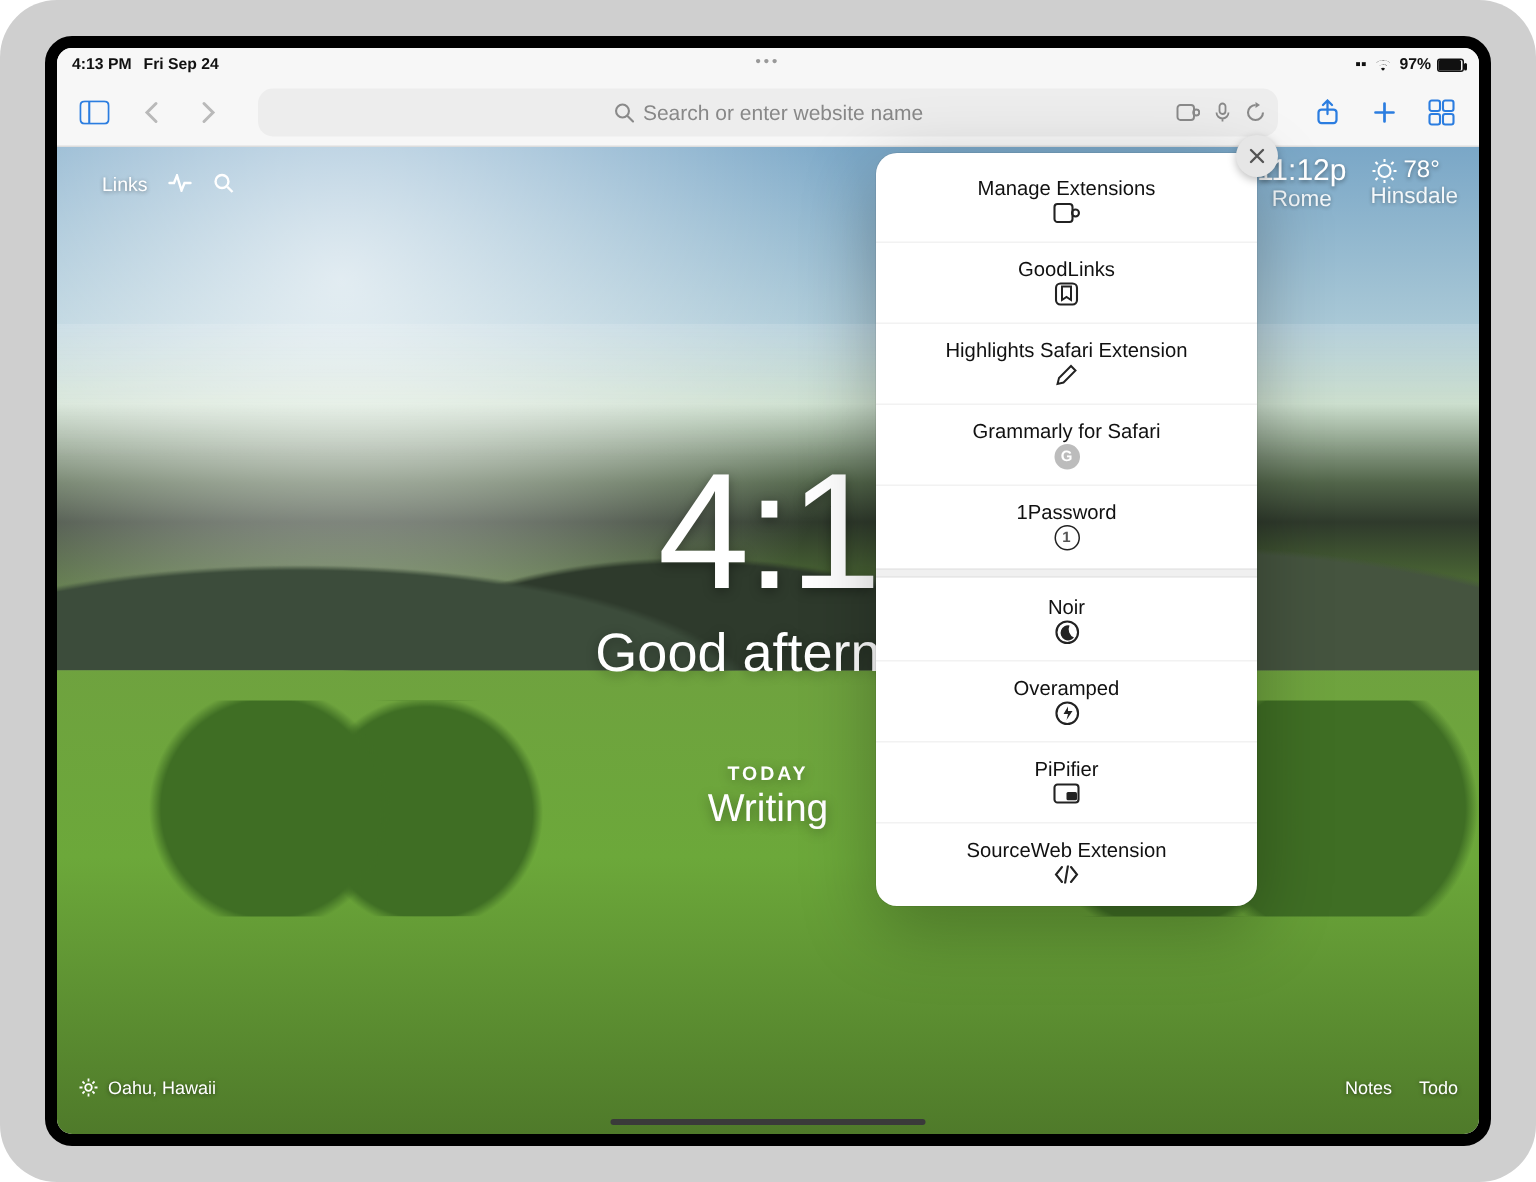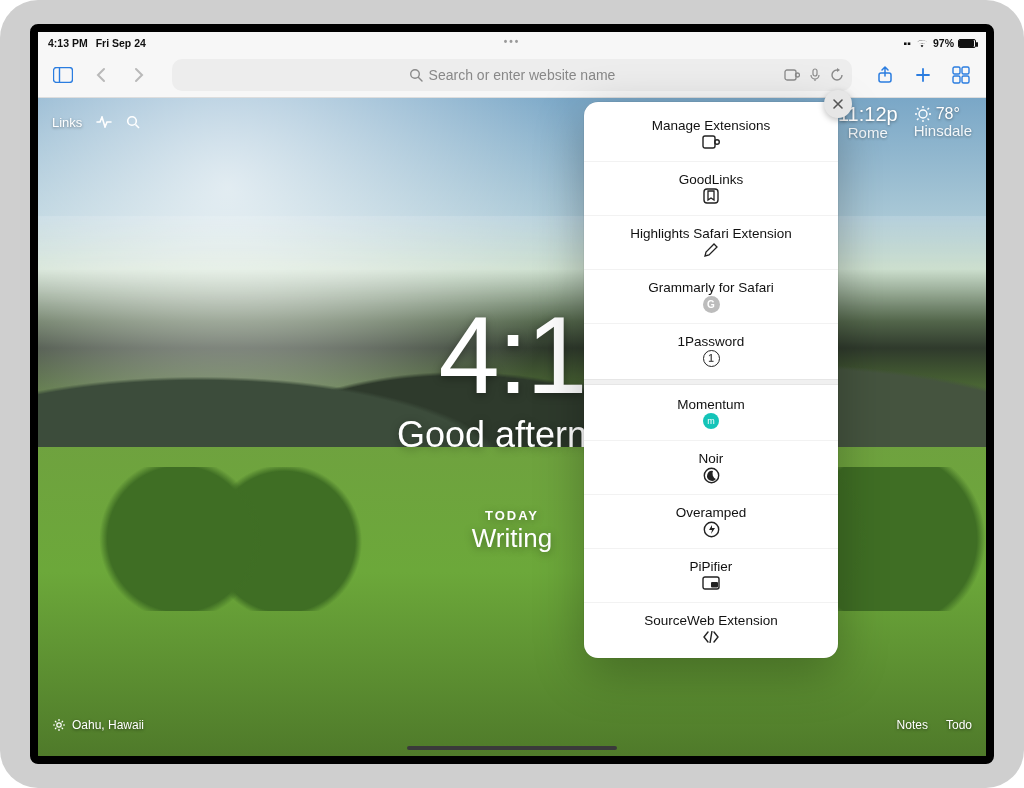--- a/index.html
+++ b/index.html
@@ -8,21 +8,21 @@
   
   .device {
     width: 1024px; height: 788px;
     background: #cfcfcf;
     padding: 24px 30px;
     border-radius: 38px;
   }
   .screen {
     width: 100%; height: 100%;
     background: #fff;
-    border-radius: 8px;
+    border-radius: 18px;
     overflow: hidden;
     position: relative;
     border: 8px solid #000;
   }
 
   
   .status-bar {
     display: flex; justify-content: space-between; align-items: center;
     height: 20px; padding: 2px 10px 0;
     font-size: 10.5px; font-weight: 600; color: #111;
@@ -77,21 +77,21 @@
     position:absolute; left:0; right:0; bottom:22%; height:22%;
     background:
       radial-gradient(circle at 15% 50%, #3f6e24 9%, transparent 10%),
       radial-gradient(circle at 26% 52%, #3f6e24 10%, transparent 11%),
       radial-gradient(circle at 64% 50%, #3f6e24 9%, transparent 10%),
       radial-gradient(circle at 78% 48%, #3f6e24 11%, transparent 12%),
       radial-gradient(circle at 90% 50%, #3f6e24 10%, transparent 11%);
   }
 
   .topbar {
-    position:absolute; left:0; right:0; top:0; height:48px;
+    position:absolute; left:16px; right:0; top:0; height:48px;
     display:flex; align-items:center; justify-content:space-between;
     padding:0 14px; text-shadow:0 1px 3px rgba(0,0,0,.4);
     font-size:13px;
   }
   .topbar-left { display:flex; align-items:center; gap:14px; }
   .topbar-right { display:flex; align-items:center; gap:16px; }
   .clockcol { text-align:center; line-height:1.1; }
   .clockcol .t { font-size:20px; font-weight:400; }
   .clockcol .c { font-size:15px; opacity:.9; }
   .weather { display:flex; align-items:flex-start; gap:4px;}
@@ -364,26 +364,20 @@
             <div class="pop-item">
               <span>1Password</span>
               <span class="pop-icon">
                 <span style="width:17px;height:17px;border-radius:50%;border:1.4px solid #222;font-size:10px;font-weight:700;display:flex;align-items:center;justify-content:center;">1</span>
               </span>
             </div>
           </div>
           <div class="pop-divider"></div>
           <div class="pop-section">
             <div class="pop-item">
-              <span>Momentum</span>
-              <span class="pop-icon">
-                <span class="dot-teal">m</span>
-              </span>
-            </div>
-            <div class="pop-item">
               <span>Noir</span>
               <span class="pop-icon">
                 <svg width="17" height="17" viewBox="0 0 17 17">
                   <circle cx="8.5" cy="8.5" r="7.2" fill="none" stroke="#222" stroke-width="1.4"></circle>
                   <path d="M10 4a5 5 0 1 0 3 8 6 6 0 0 1-3-8z" fill="#222"></path>
                 </svg>
               </span>
             </div>
             <div class="pop-item">
               <span>Overamped</span>

